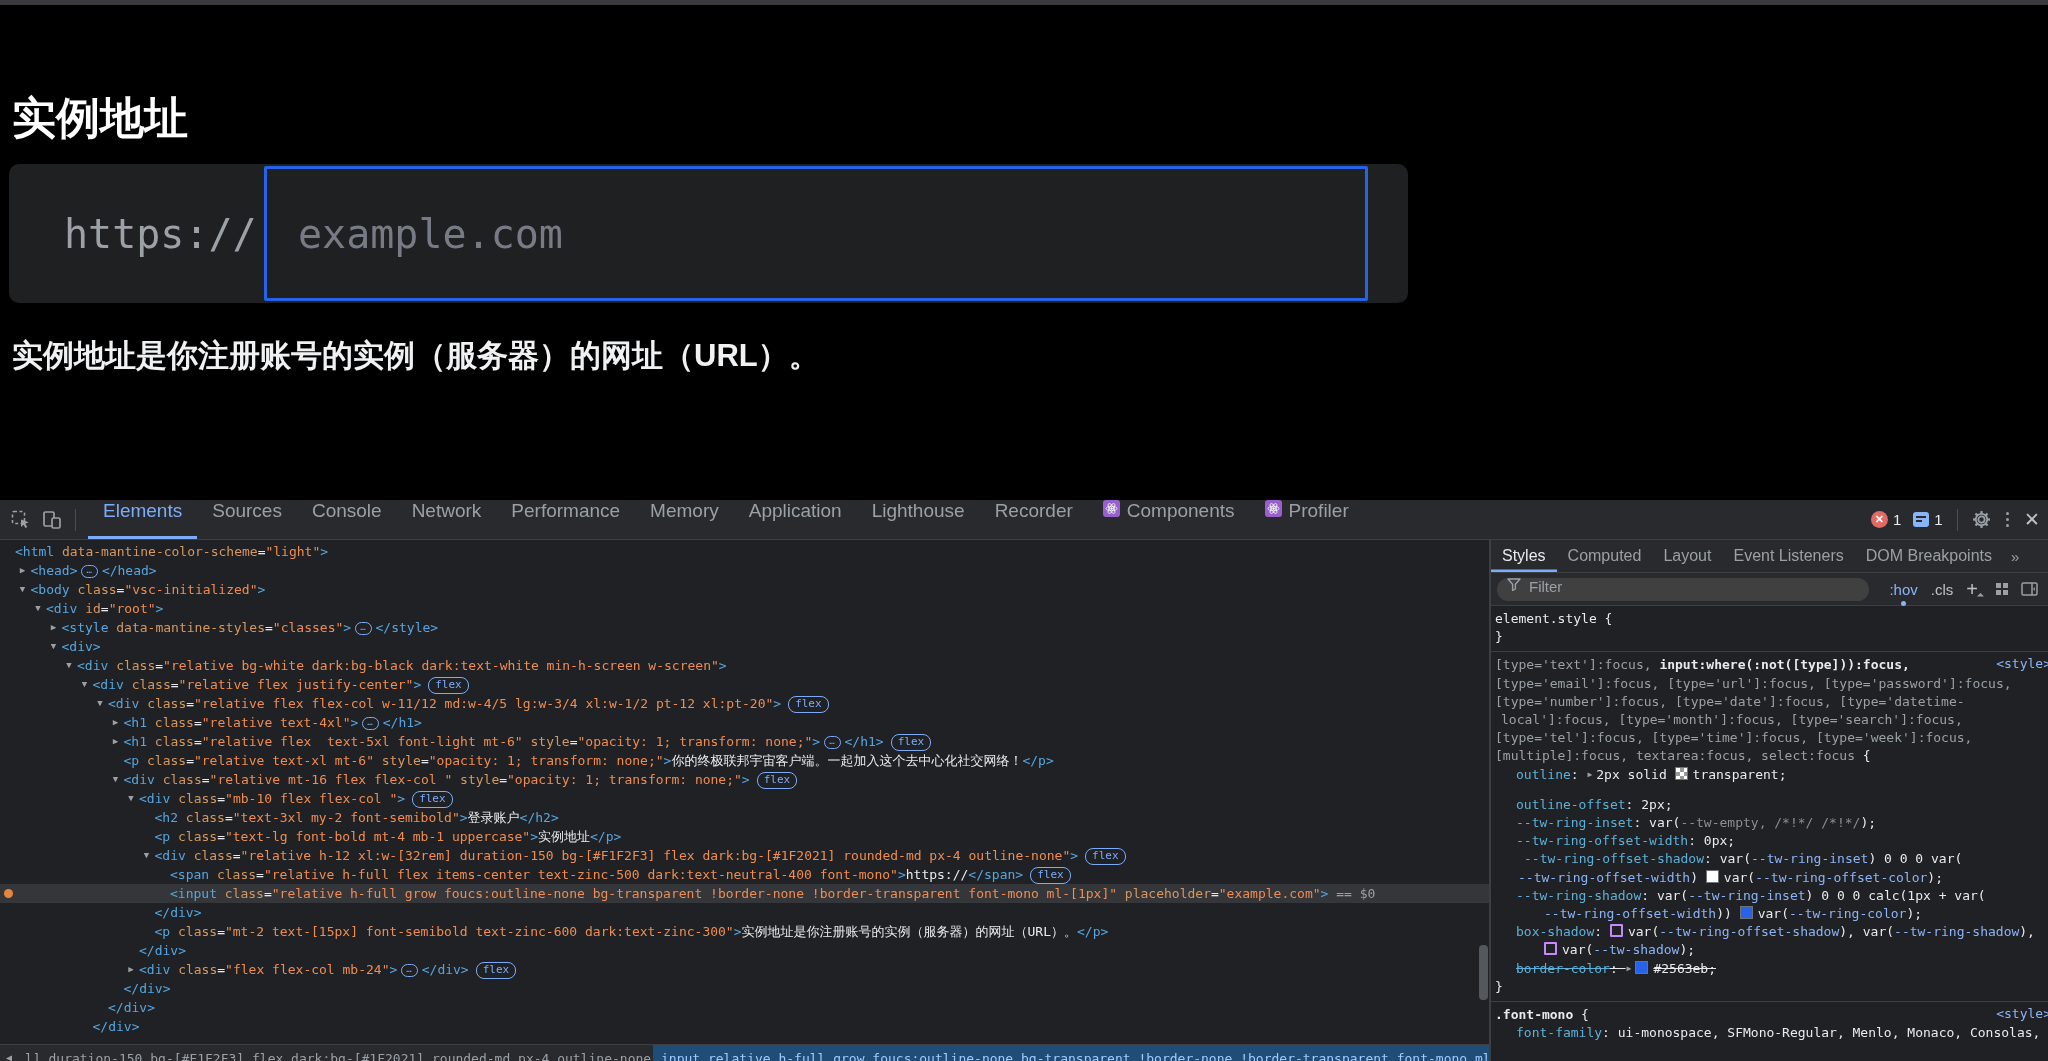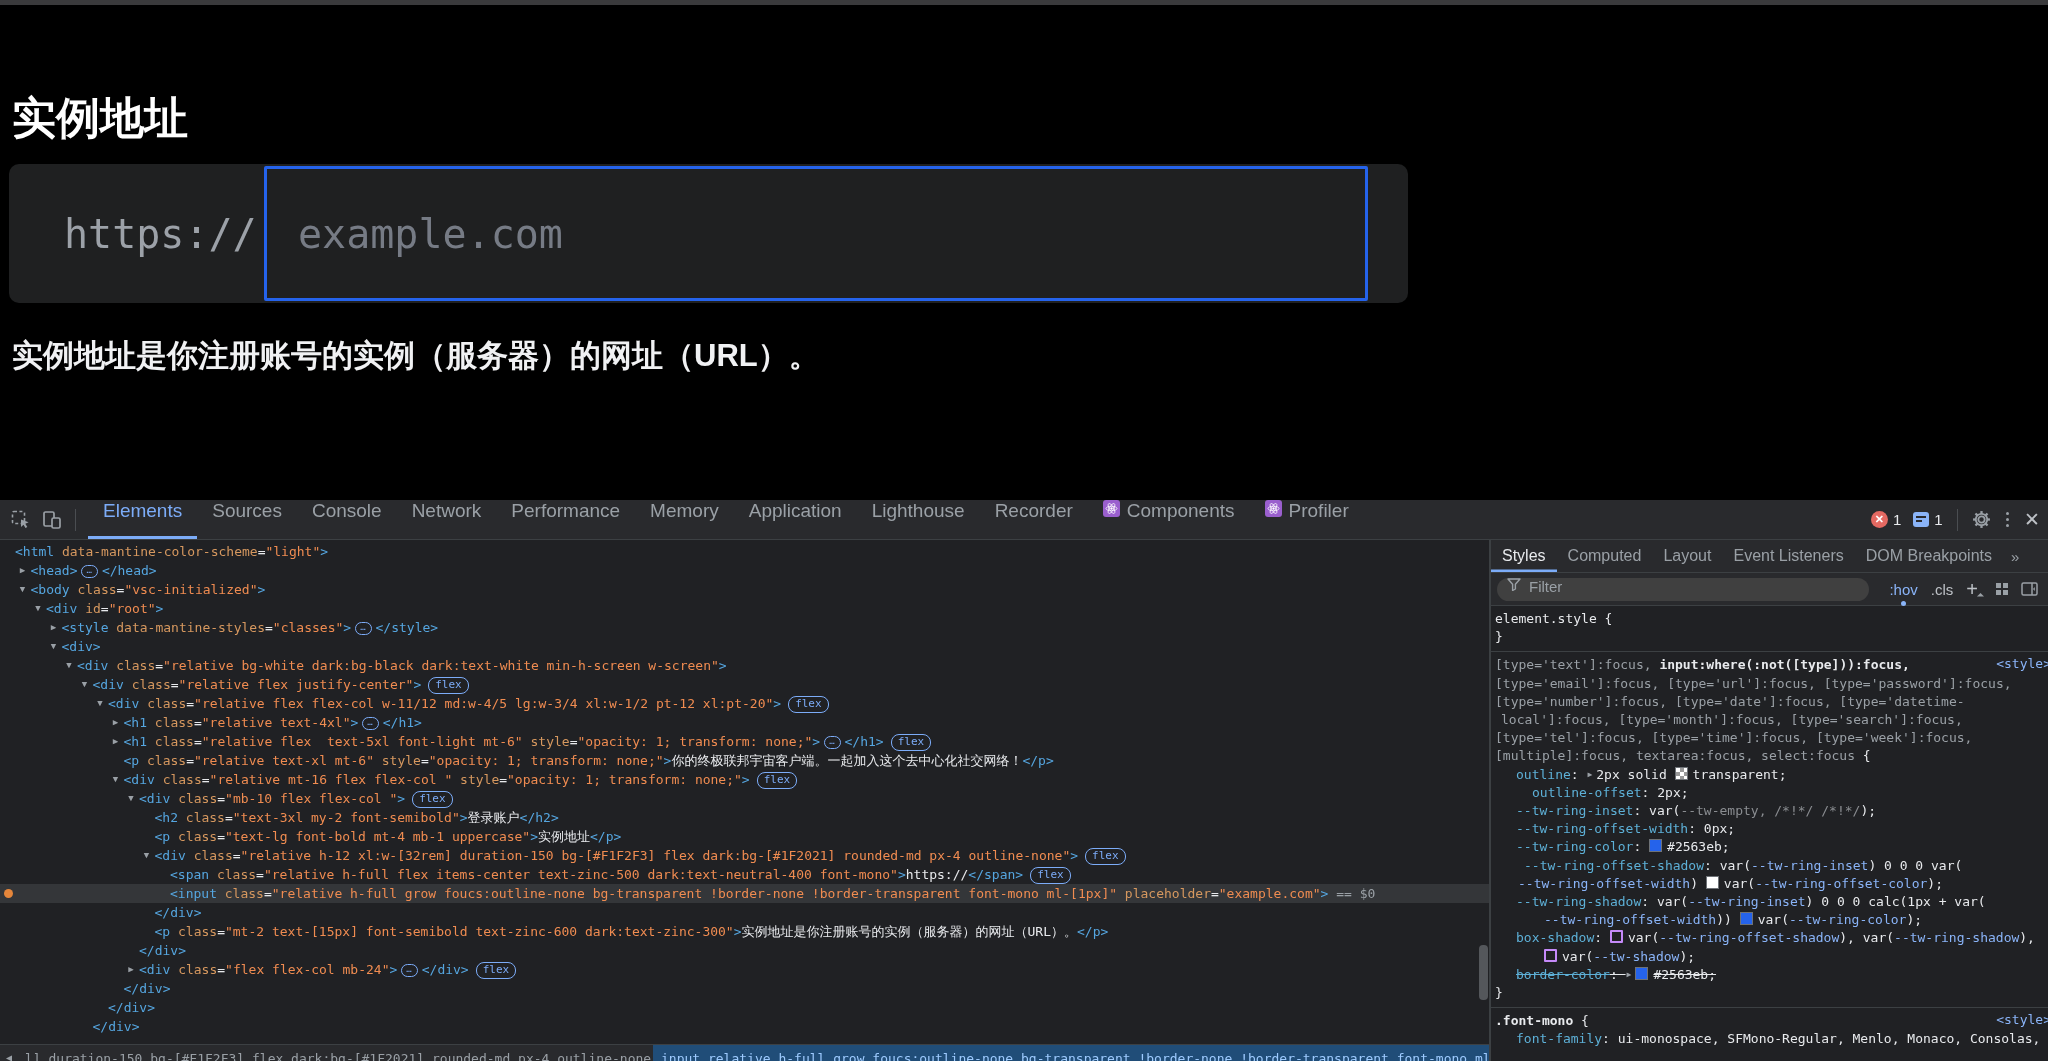--- a/index.html
+++ b/index.html
@@ -301,24 +301,23 @@
           </div>
           <div class="sp-section">
             <span class="sp-link">&lt;style&gt;</span>
             <div class="sp-line" style="padding-left: 4px;"><span class="c-gray">[type='text']:focus, </span><span class="c-selb">input:where(:not([type])):focus,</span></div>
             <div class="sp-line" style="padding-left: 4px;"><span class="c-gray">[type='email']:focus, [type='url']:focus, [type='password']:focus,</span></div>
             <div class="sp-line" style="padding-left: 4px;"><span class="c-gray">[type='number']:focus, [type='date']:focus, [type='datetime-</span></div>
             <div class="sp-line" style="padding-left: 10px;"><span class="c-gray">local']:focus, [type='month']:focus, [type='search']:focus,</span></div>
             <div class="sp-line" style="padding-left: 4px;"><span class="c-gray">[type='tel']:focus, [type='time']:focus, [type='week']:focus,</span></div>
             <div class="sp-line" style="padding-left: 4px;"><span class="c-gray">[multiple]:focus, textarea:focus, select:focus </span><span class="c-text">{</span></div>
             <div class="sp-line" style="padding-left: 25px;"><span class="c-prop">outline</span><span class="c-text">: </span><span class="tok-tri">▶</span><span class="c-text">2px solid </span><span class="swatch checker"></span><span class="c-text">transparent;</span></div>
-            <div class="sp-line" style="padding-left: 41px;"><span class="c-prop">outline-offset</span><span class="c-text">: 2px;</span></div>
+            <div class="sp-line" style="padding-left: 25px; margin-top: 12px;"><span class="c-prop">outline-offset</span><span class="c-text">: 2px;</span></div>
             <div class="sp-line" style="padding-left: 25px;"><span class="c-prop">--tw-ring-inset</span><span class="c-text">: var(</span><span class="c-dim">--tw-empty, /*!*/ /*!*/</span><span class="c-text">);</span></div>
             <div class="sp-line" style="padding-left: 25px;"><span class="c-prop">--tw-ring-offset-width</span><span class="c-text">: 0px;</span></div>
-            <div class="sp-line" style="padding-left: 25px;"><span class="c-prop">--tw-ring-color</span><span class="c-text">: </span><span class="swatch" style="background: rgb(37, 99, 235);"></span><span class="c-text">#2563eb;</span></div>
             <div class="sp-line" style="padding-left: 25px; margin-left: 8px;"><span class="c-prop">--tw-ring-offset-shadow</span><span class="c-text">: var(</span><span class="c-link">--tw-ring-inset</span><span class="c-text">) 0 0 0 var(</span></div>
             <div class="sp-line" style="padding-left: 27px;"><span class="c-link">--tw-ring-offset-width</span><span class="c-text">) </span><span class="swatch" style="background: rgb(255, 255, 255);"></span><span class="c-text">var(</span><span class="c-link">--tw-ring-offset-color</span><span class="c-text">);</span></div>
             <div class="sp-line" style="padding-left: 25px;"><span class="c-prop">--tw-ring-shadow</span><span class="c-text">: var(</span><span class="c-link">--tw-ring-inset</span><span class="c-text">) 0 0 0 calc(1px + var(</span></div>
             <div class="sp-line" style="padding-left: 53px;"><span class="c-link">--tw-ring-offset-width</span><span class="c-text">)) </span><span class="swatch" style="background: rgb(37, 99, 235);"></span><span class="c-text">var(</span><span class="c-link">--tw-ring-color</span><span class="c-text">);</span></div>
             <div class="sp-line" style="padding-left: 25px;"><span class="c-prop">box-shadow</span><span class="c-text">: </span><span class="swatch-shadow"></span><span class="c-text">var(</span><span class="c-link">--tw-ring-offset-shadow</span><span class="c-text">), var(</span><span class="c-link">--tw-ring-shadow</span><span class="c-text">),</span></div>
             <div class="sp-line" style="padding-left: 53px;"><span class="swatch-shadow"></span><span class="c-text">var(</span><span class="c-link">--tw-shadow</span><span class="c-text">);</span></div>
             <div class="sp-line" style="padding-left: 25px;"><span class="c-prop strike">border-color</span><span class="c-text strike">: </span><span class="tok-tri">▶</span><span class="swatch" style="background: rgb(37, 99, 235);"></span><span class="c-text strike">#2563eb;</span></div>
             <div class="sp-line" style="padding-left: 4px;"><span class="c-text">}</span></div>
           </div>
           <div class="sp-section">

